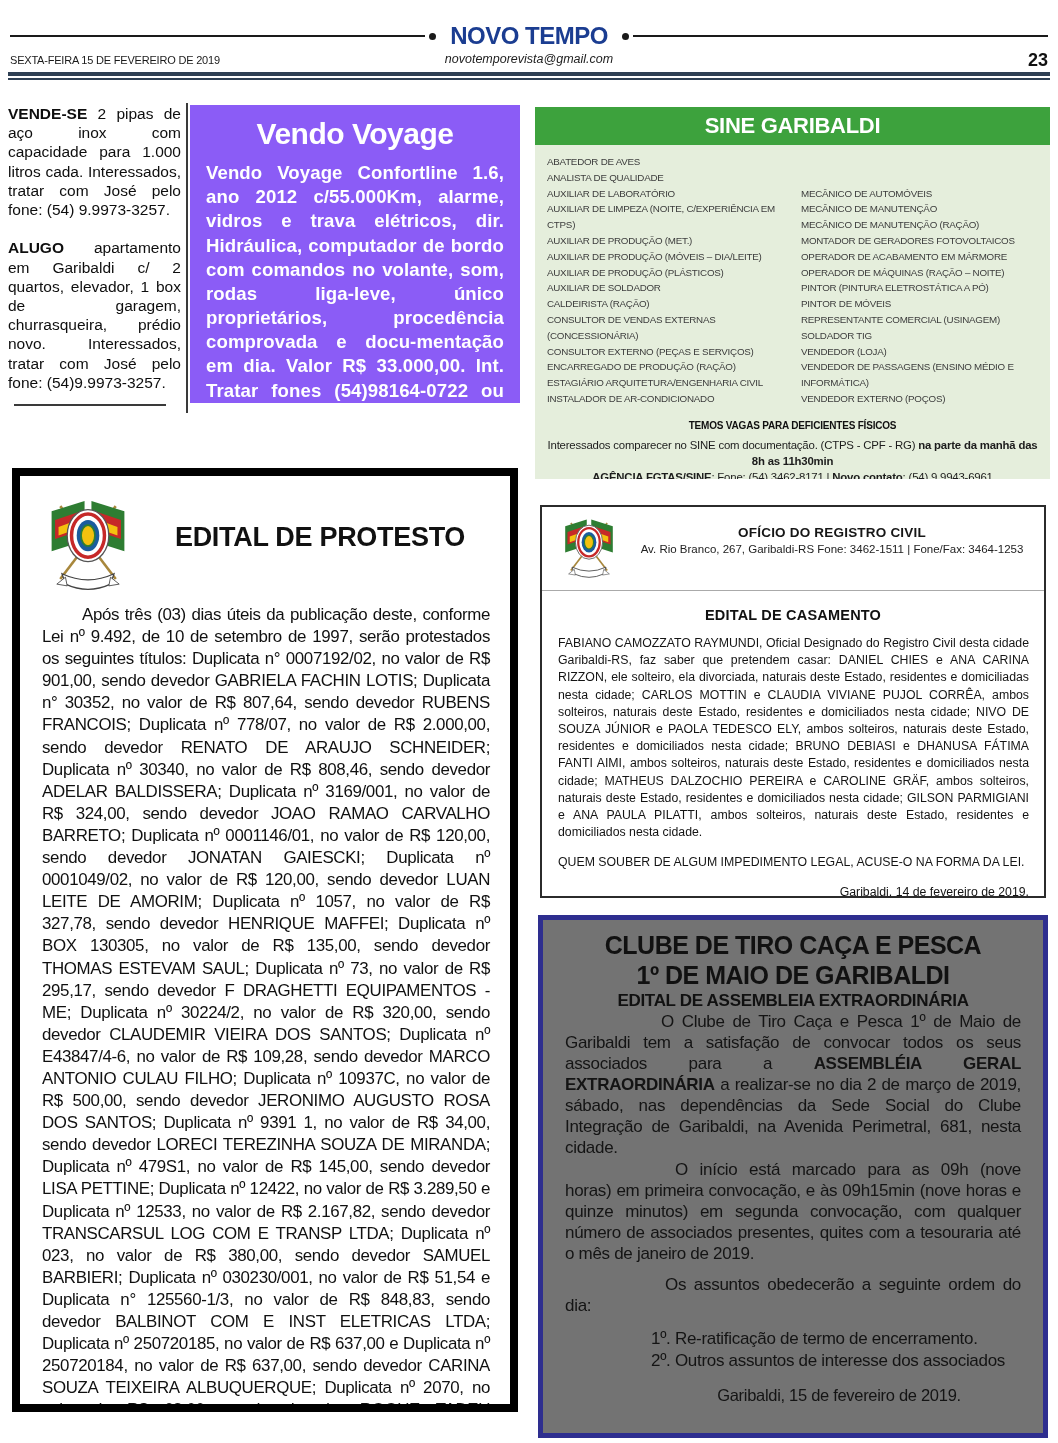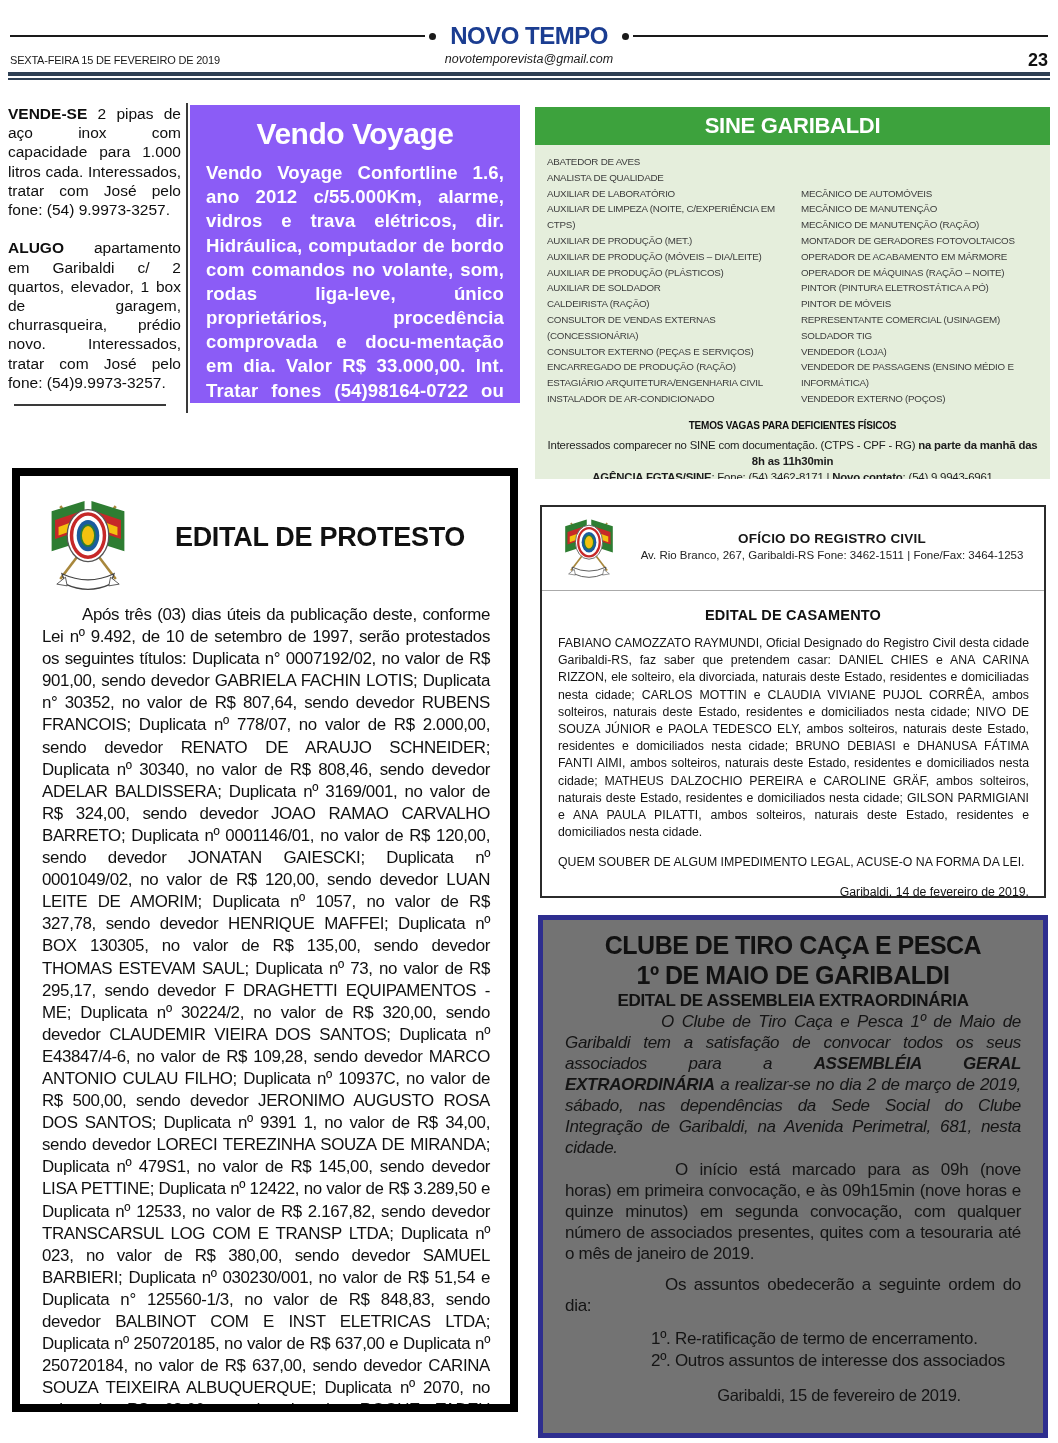--- a/index.html
+++ b/index.html
@@ -79,38 +79,38 @@
     text-align:justify; text-indent:40px; color:#101010; letter-spacing:-0.35px;
   }
 
   
   .registro{
     position:absolute; left:540px; top:505px; width:506px; height:393px;
     border:2px solid #2b2b2b; background:#fff; overflow:hidden;
   }
   .registro-header{ position:relative; height:84px; border-bottom:1px solid #aaa;}
   .registro-crest{ position:absolute; left:18px; top:8px; width:58px; height:68px; }
-  .registro-head-text{ margin-left:90px; width:400px; text-align:center; padding-top:24px;}
+  .registro-head-text{ margin-left:90px; width:400px; text-align:center; padding-top:18px;}
   .registro-office{ font-size:13.5px; font-weight:bold; letter-spacing:0.2px; color:#161616;}
   .registro-address{ font-size:11.5px; color:#222; margin-top:3px;}
   .casamento-title{ text-align:center; font-weight:bold; font-size:14.5px; margin-top:16px; letter-spacing:0.2px;}
   .casamento-body{ padding:12px 15px 0 16px; font-size:12.3px; line-height:17.2px; text-align:justify; color:#141414;}
   .casamento-warning{ padding:14px 15px 0 16px; font-size:12.3px; color:#141414;}
   .registro-sign{ margin-top:15px; padding-right:15px; text-align:right; font-size:12.3px; line-height:17px; color:#141414;}
 
   
   .clube{
     position:absolute; left:538px; top:915px; width:510px; height:523px;
     border:5px solid #2e2e8f; background:#737373; padding:10px 22px 6px; overflow:hidden;
   }
   .clube-t1,.clube-t2{ text-align:center; font-weight:bold; font-size:25px; line-height:1.2; letter-spacing:-0.5px;}
   .clube-t3{ text-align:center; font-weight:bold; font-size:17px; letter-spacing:-0.3px; margin-top:1px;}
   .clube-t4{ text-align:center; font-weight:bold; font-size:22px; margin-top:7px; margin-bottom:9px;}
   .clube-p{ font-size:17px; line-height:21px; text-align:justify; letter-spacing:-0.3px; color:#141414;}
-  .clube-p1{ text-indent:96px;font-style:italic; }
+  .clube-p1{ text-indent:96px; }
   .clube-p2{ text-indent:110px; margin-top:1px;}
   .clube-p3{ text-indent:100px; margin-top:10px;}
   .clube-items{ margin-left:86px; margin-top:12px; font-size:17px; line-height:22px; letter-spacing:-0.3px; color:#141414;}
   .clube-sign{ margin-top:13px; text-align:center; transform:translateX(46px);
                font-size:16.5px; line-height:20px; letter-spacing:-0.3px; color:#141414;}
 </style>
 </head>
 <body>
 
 <svg width="0" height="0" style="position:absolute" aria-hidden="true">

